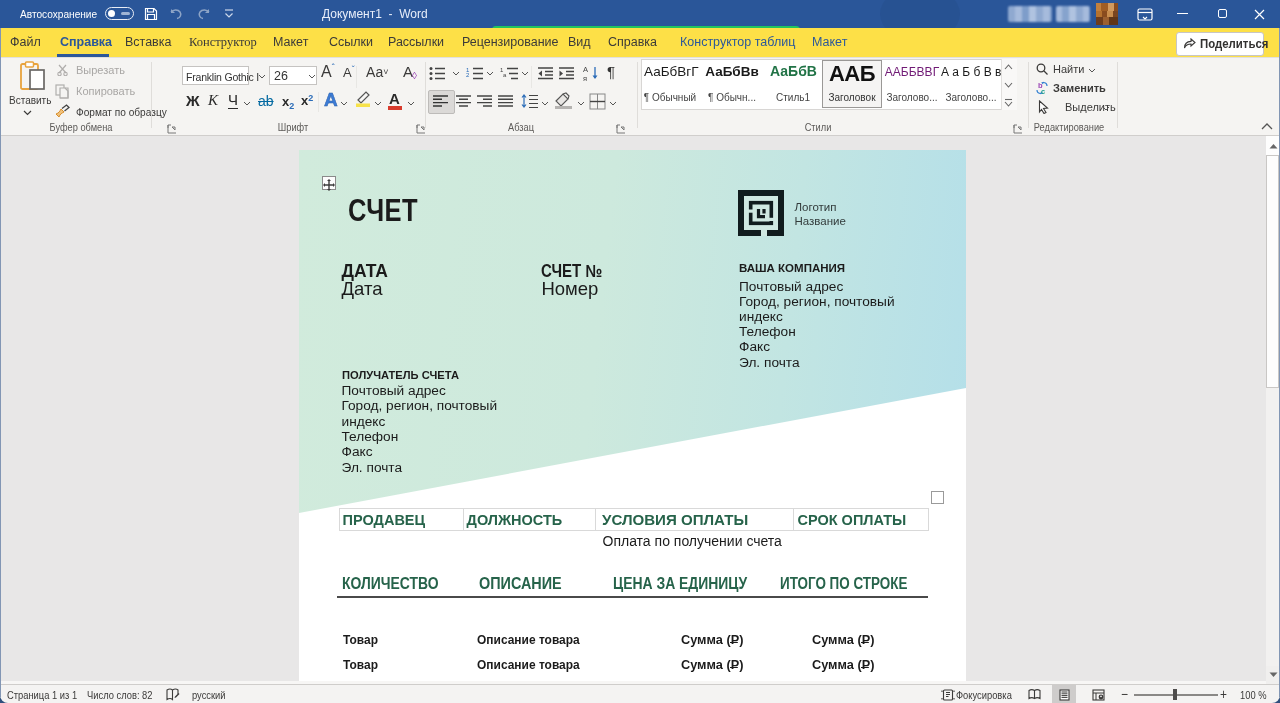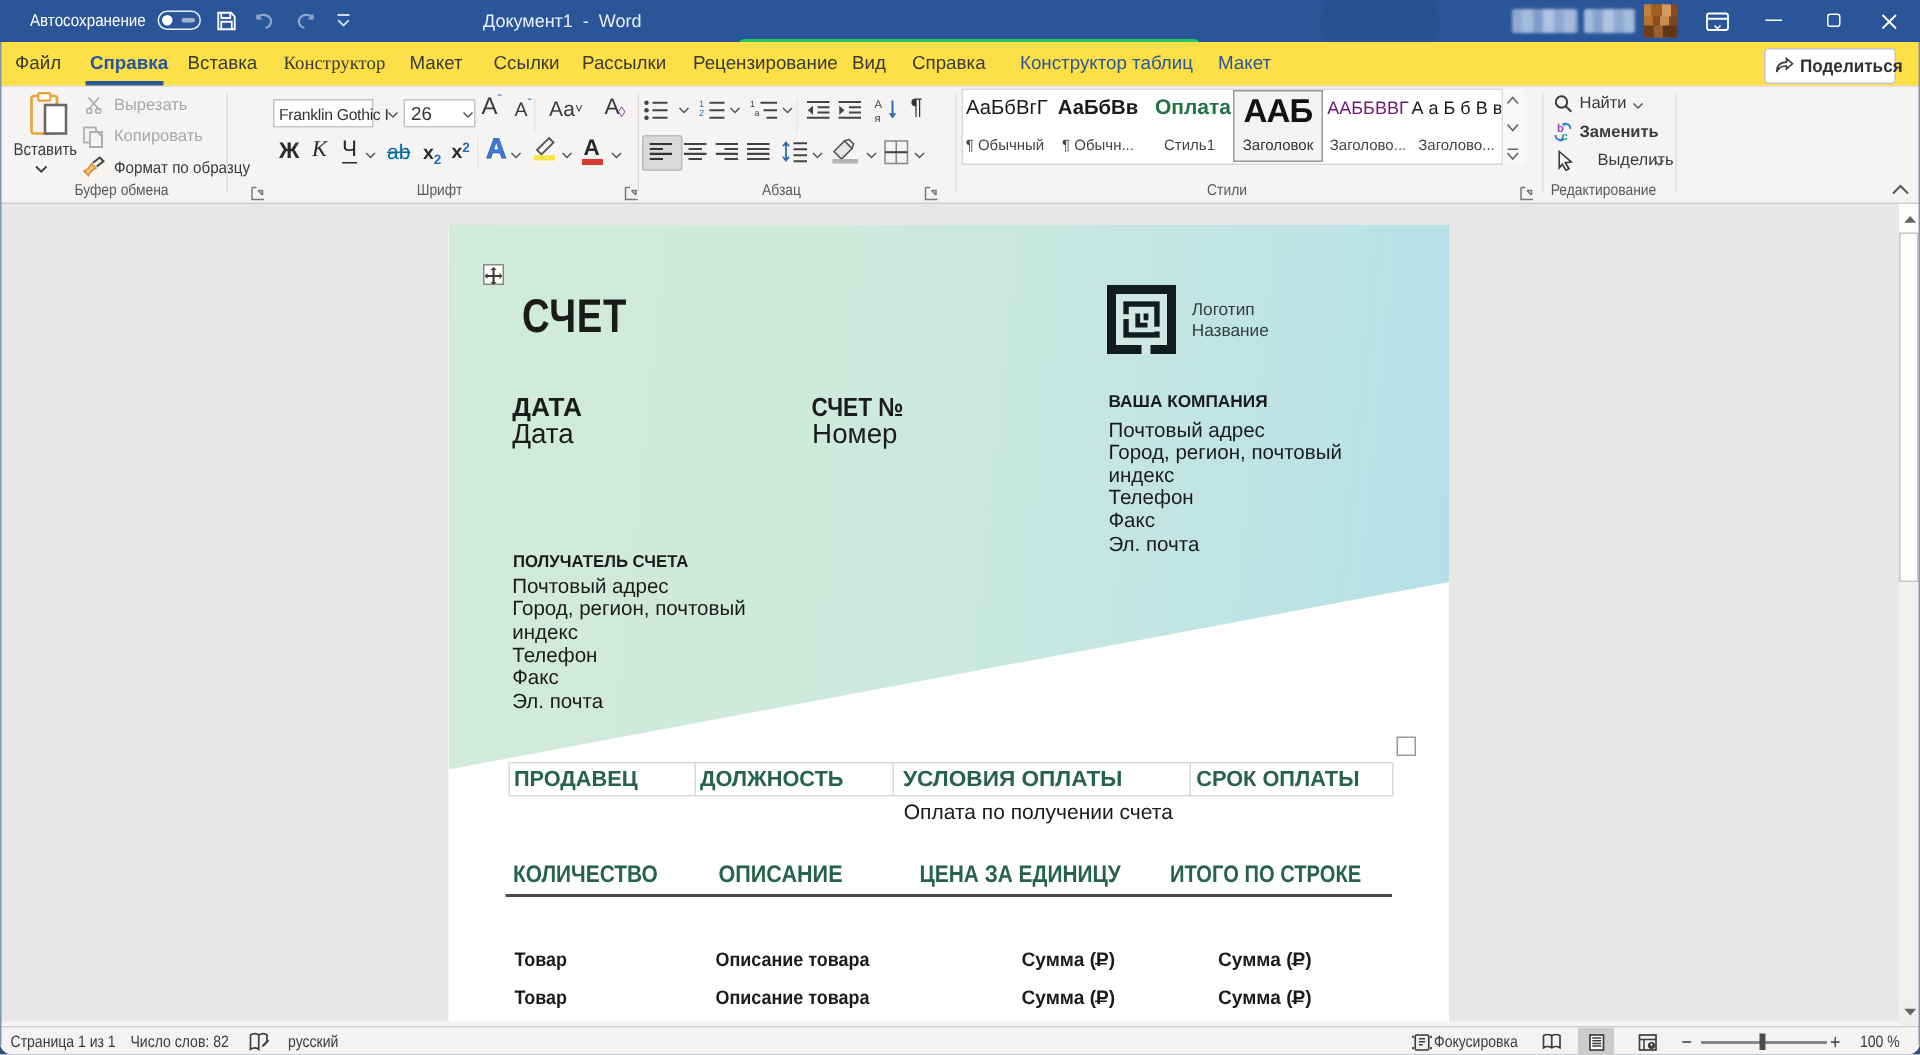--- a/index.html
+++ b/index.html
@@ -278,21 +278,21 @@
   <svg class="ab" style="left:609px;top:43px;" width="8" height="5" viewBox="0 0 8 5">
       <path d="M1 1l3 3 3-3" fill="none" stroke="#555" stroke-width="1"></path>
     </svg>
   <div class="gdiv" style="left:637px;"></div>
 
   <div class="ab" style="left:641px;top:1px;width:375px;height:51px;background:#ffffff;border:1px solid #d8d6d4;box-sizing:border-box;"></div>
   <div class="ab" style="left:644px;top:6px;width:52px;text-align:center;font-size:13.5px;color:#1a1a1a;">АаБбВгГ</div>
   <div class="ab" style="left:640px;top:34px;width:60px;text-align:center;font-size:10px;color:#444;white-space:nowrap;">¶ Обычный</div>
   <div class="ab" style="left:705px;top:6px;width:54px;text-align:center;font-size:13.5px;font-weight:bold;color:#1a1a1a;">АаБбВв</div>
   <div class="ab" style="left:703px;top:34px;width:58px;text-align:center;font-size:10px;color:#444;white-space:nowrap;">¶ Обычн...</div>
-  <div class="ab" style="left:770px;top:5px;width:46px;text-align:center;font-size:14px;font-weight:bold;color:#217346;">Оплата</div>
+  <div class="ab" style="left:770px;top:5px;width:46px;text-align:center;font-size:14px;font-weight:bold;color:#217346;">АаБбВ</div>
   <div class="ab" style="left:770px;top:34px;width:46px;text-align:center;font-size:10px;color:#444;white-space:nowrap;">Стиль1</div>
   <div class="ab" style="left:822px;top:2px;width:60px;height:48px;background:#f5f4f3;border:1.5px solid #9a9896;box-sizing:border-box;"></div>
   <div class="ab" style="left:823px;top:3px;width:58px;text-align:center;font-size:22px;font-weight:bold;color:#111;letter-spacing:-.5px;">ААБ</div>
   <div class="ab" style="left:823px;top:34px;width:58px;text-align:center;font-size:10px;color:#333;white-space:nowrap;">Заголовок</div>
   <div class="ab" style="left:884px;top:7px;width:56px;text-align:center;font-size:12px;color:#701a75;white-space:nowrap;">ААББВВГ</div>
   <div class="ab" style="left:884px;top:34px;width:56px;text-align:center;font-size:10px;color:#444;white-space:nowrap;">Заголово...</div>
   <div class="ab" style="left:941px;top:7px;width:60px;text-align:center;font-size:12px;color:#1a1a1a;white-space:nowrap;">А а Б б В в</div>
   <div class="ab" style="left:941px;top:34px;width:60px;text-align:center;font-size:10px;color:#444;white-space:nowrap;">Заголово...</div>
   <div class="ab" style="left:1001px;top:1px;width:15px;height:51px;border-left:1px solid #e1dfdd;background:#f9f8f7;"></div>
   <svg class="ab" style="left:1004px;top:6px;" width="9" height="6" viewBox="0 0 9 6">

